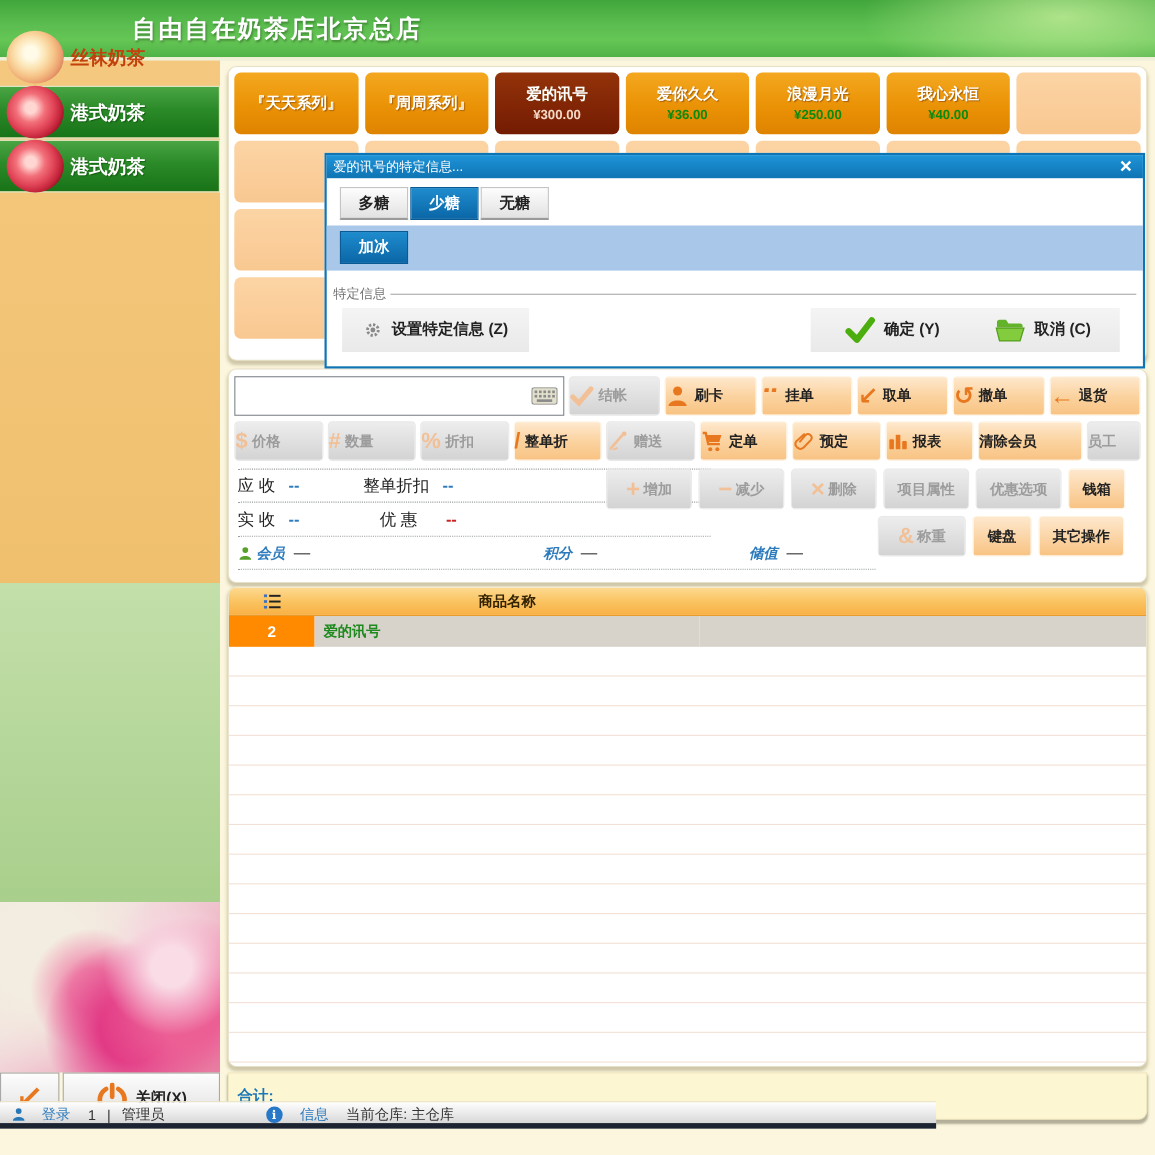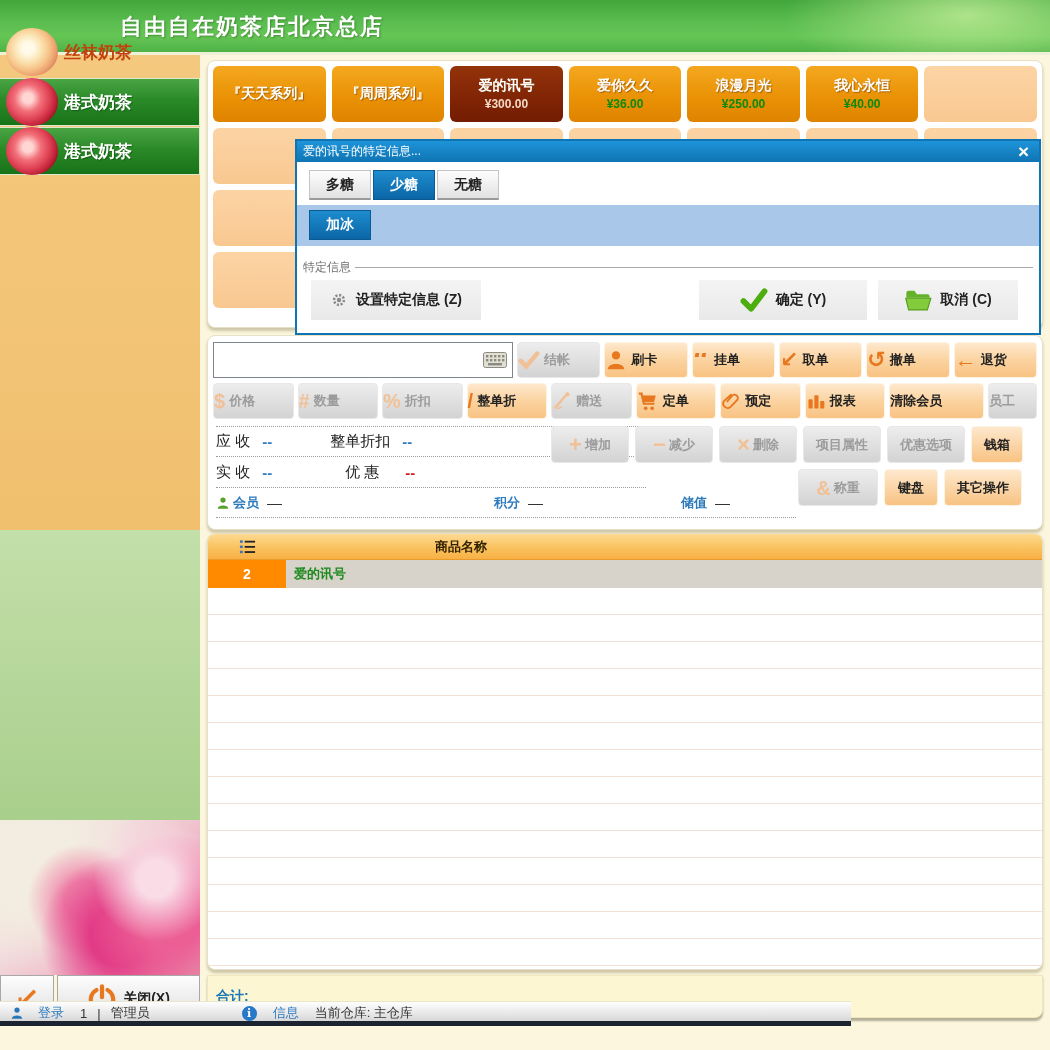--- a/index.html
+++ b/index.html
@@ -81,21 +81,21 @@
   .gq { font-family:"DejaVu Serif",serif; font-size:30px; line-height:.55; height:14px; overflow:hidden; }
 
   .info-row { position:absolute; left:8px; border-bottom:1px dotted #9aa0a0; display:flex; align-items:center; }
   .ir1 { top:90px;  width:430px; height:31px; border-top:1px dotted #9aa0a0; }
   .ir2 { top:121px; width:430px; height:31px; }
   .ir3 { top:152px; width:580px; height:30px; }
   .ilab { font-size:15px; color:#222; }
   .ival-blue { color:#2d7bbd; font-weight:bold; font-size:15px; }
   .ival-red  { color:#cc2222; font-weight:bold; font-size:15px; }
   .ival-dark { color:#333; font-size:15px; }
-  .mlab { color:#2d7bbd; font-size:13px; font-weight:bold; }
+  .mlab { color:#2d7bbd; font-size:13px; font-weight:bold;font-style:italic; }
 
   .act-row { position:absolute; display:flex; gap:6px; height:37px; }
   .act1 { top:90px; left:343px; }
   .act2 { top:133px; left:590px; }
   .abtn { border-radius:4px; display:flex; align-items:center; justify-content:center; gap:3px; font-size:13px; font-weight:bold; color:#222; cursor:pointer;
     background:linear-gradient(180deg,#fee8cd,#f8c383); border:1px solid #fdf3e2; }
   .abtn.dis { background:linear-gradient(180deg,#ededed,#d3d3d3); color:#9c9c9c; border:1px solid #e8e8e8; }
   .w78 { width:78px; } .w52 { width:52px; } .w80 { width:80px; } .w54 { width:54px; }
 
   
@@ -445,21 +445,21 @@
     <span class="dlg-group-line"></span>
   </div>
   <div class="dlg-btns">
     <div class="dlg-btn" style="left:14px;width:170px">
       <svg width="18" height="18" viewBox="0 0 24 24">
           <circle cx="12" cy="12" r="6.5" fill="none" stroke="#8a8a8a" stroke-width="3.4" stroke-dasharray="2.8 2.2"></circle>
           <circle cx="12" cy="12" r="3" fill="#8a8a8a"></circle>
         </svg>
       <span>设置特定信息 (Z)</span>
     </div>
-    <div class="dlg-btn" style="left:402px;width:168px">
+    <div class="dlg-btn" style="left:440px;width:148px">
       <svg width="28" height="28" viewBox="0 0 24 24">
           <path d="M3 13 L9.5 19.5 L21 4.5" fill="none" stroke="#4cae0e" stroke-width="5" stroke-linecap="round" stroke-linejoin="round"></path>
         </svg>
       <span>确定 (Y)</span>
     </div>
     <div class="dlg-btn" style="left:581px;width:140px">
       <svg width="28" height="26" viewBox="0 0 24 22">
           <path d="M2 5 a2 2 0 0 1 2 -2 h5 l2 3 h9 a2 2 0 0 1 2 2 v1 h-20 z" fill="#63b32a"></path>
           <path d="M1.5 9.5 h21.5 l-3 10 h-16 z" fill="#82cc3e" stroke="#559e1c" stroke-width="1"></path>
         </svg>

